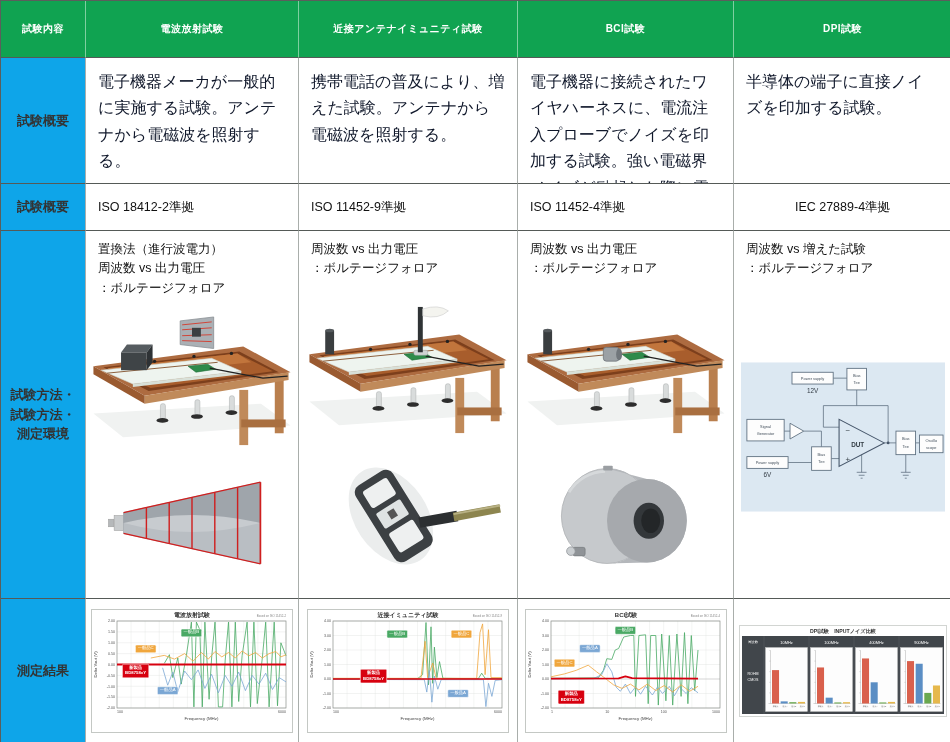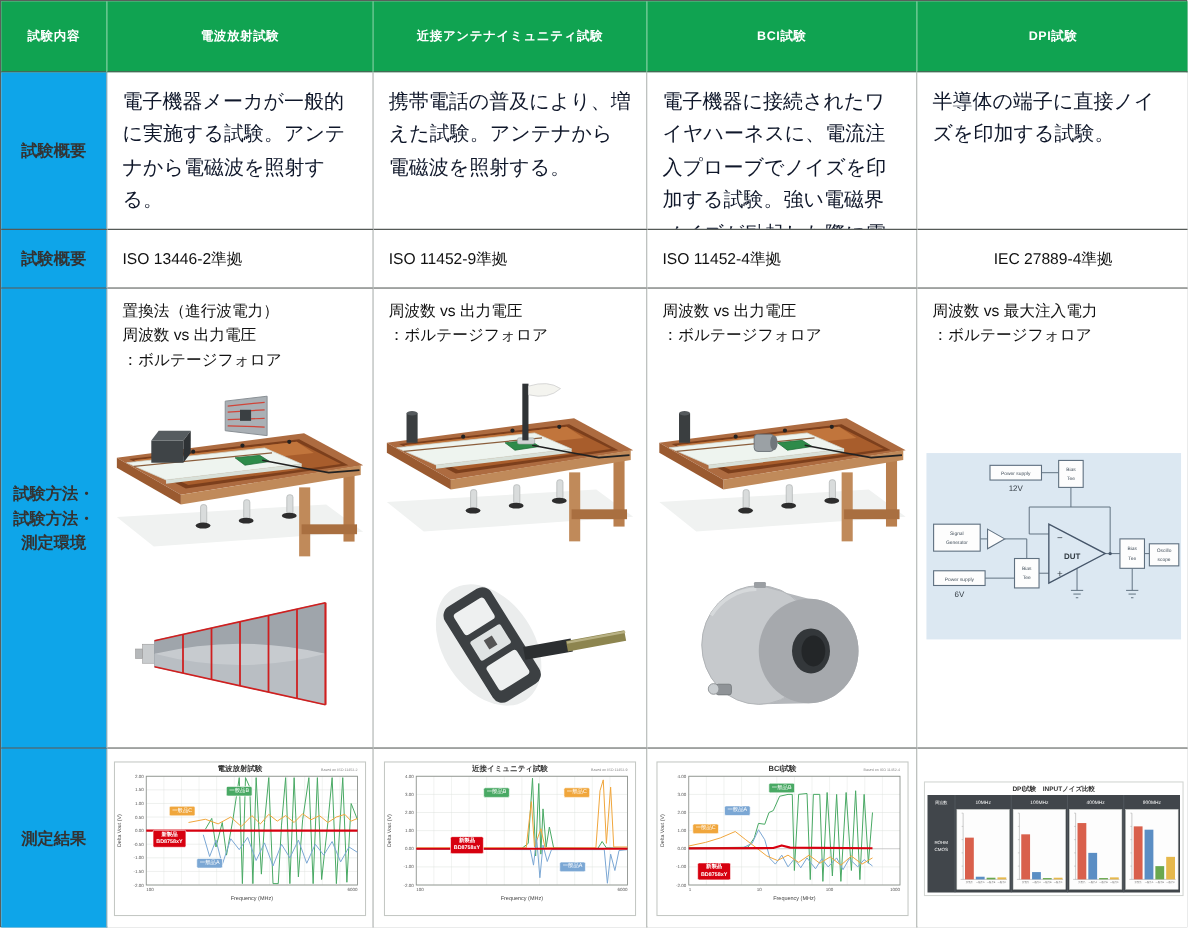--- a/index.html
+++ b/index.html
@@ -50,21 +50,21 @@
     </div>
   <div class="cell body"><span>電子機器メーカが一般的に実施する試験。アンテナから電磁波を照射する。</span></div>
   <div class="cell body"><span>携帯電話の普及により、増えた試験。アンテナから電磁波を照射する。</span></div>
   <div class="cell body"><span>電子機器に接続されたワイヤハーネスに、電流注入プローブでノイズを印加する試験。強い電磁界ノイズが励起した際に電子機器の耐性を評価する。</span></div>
   <div class="cell body"><span>半導体の端子に直接ノイズを印加する試験。</span></div>
 
   <div class="cell rowlabel">
       <span>試験概要</span>
     </div>
   <div class="cell cond">
-      <span>ISO 13446-2準拠</span>
+      <span>ISO 18412-2準拠</span>
     </div>
   <div class="cell cond">
       <span>ISO 11452-9準拠</span>
     </div>
   <div class="cell cond">
       <span>ISO 11452-4準拠</span>
     </div>
   <div class="cell cond">
       <span>IEC 27889-4準拠</span>
     </div>
@@ -241,21 +241,21 @@
         <path d="M40,30 A46,48 0 0 1 78,8" fill="none" stroke="#dddfe1" stroke-width="3" opacity="0.7"></path>
         <rect x="44" y="88" width="13" height="9" rx="2" fill="#8f9397" stroke="#6d7174" stroke-width="0.6"></rect>
         <circle cx="42" cy="92" r="4.5" fill="#caced1" stroke="#8f9397" stroke-width="0.8"></circle>
         <rect x="76" y="2" width="10" height="5" rx="1" fill="#9b9fa3"></rect>
       </svg>
     </div>
   </div>
 
   <div class="cell method">
     <div class="mtext">
-      <div>周波数 vs 最大注入電力</div>
+      <div>周波数 vs 増えた試験</div>
       <div>：ボルテージフォロア</div>
     </div>
     <div class="illus" style="justify-content:center;">
       <svg width="204" height="152" viewBox="0 0 208 152">
         <rect x="0" y="0" width="208" height="152" fill="#dce8f2"></rect>
         <g stroke="#5f7080" stroke-width="0.8" fill="none">
           <line x1="94" y1="16" x2="108" y2="16"></line>
           <line x1="118" y1="28" x2="118" y2="44"></line>
           <line x1="84" y1="44" x2="150" y2="44"></line>
           <line x1="84" y1="44" x2="84" y2="66"></line>

